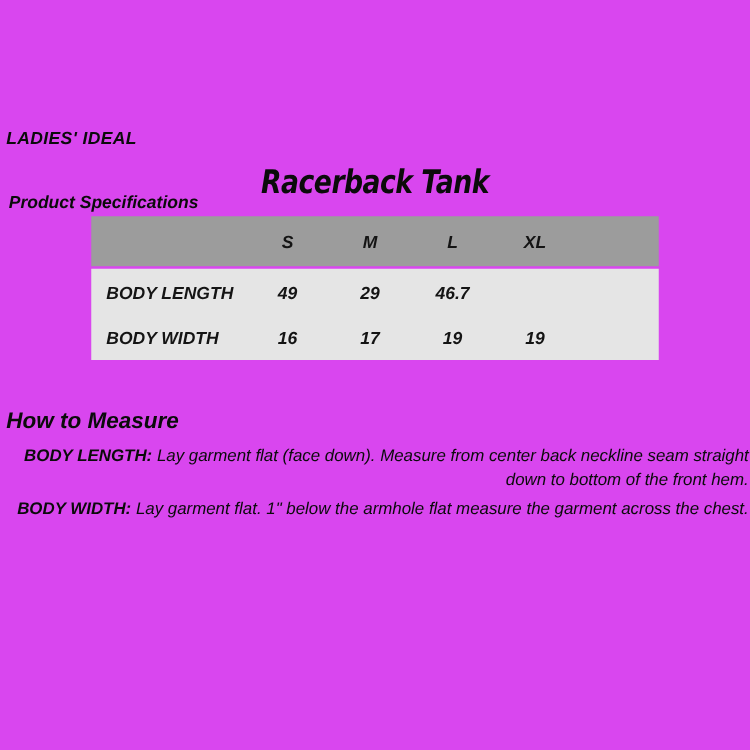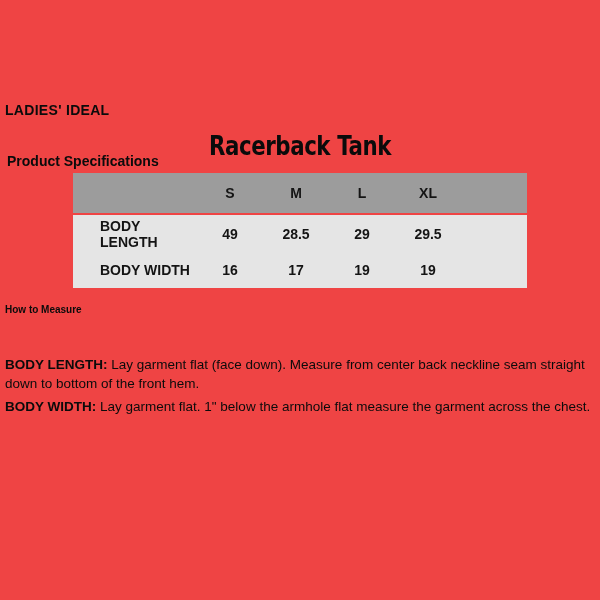--- a/index.html
+++ b/index.html
@@ -4,21 +4,21 @@
 <style>
   * { margin: 0; padding: 0; box-sizing: border-box; }
   html, body { background: #ffffff; }
   body {
     width: 600px; height: 600px;
     font-family: "Liberation Sans", sans-serif;
     color: #0b0b0b;
     position: relative;
     overflow: hidden;
   }
-  .page { position: absolute; inset: 0; background: #ef4444; }
+  .page { position: absolute; inset: 0; background: #d946ef; font-style: italic; }
 
   .brand {
     position: absolute; left: 5px; top: 102px;
     font-size: 14px; font-weight: bold; letter-spacing: 0.3px;
     white-space: nowrap;
   }
 
   .section-label {
     position: absolute; left: 7px; top: 137px;
     font-size: 14px; font-weight: bold;
@@ -49,32 +49,32 @@
   }
   .trow { display: flex; height: 37px; }
   .trow:last-child { height: 36px; }
   .th, .td {
     display: flex; align-items: center; justify-content: center;
     font-size: 14px; font-weight: bold; color: #141414;
     width: 66px; flex: 0 0 66px;
   }
   .col-label {
     width: 124px; flex: 0 0 124px;
-    justify-content: flex-start; padding-left: 27px;
+    justify-content: flex-start; padding-left: 12px;
   }
 
   .howto-title {
-    position: absolute; left: 5px; top: 304px;
-    font-size: 10px; font-weight: bold;
+    position: absolute; left: 5px; top: 326px;
+    font-size: 18px; font-weight: bold;
     white-space: nowrap;
   }
 
   .instructions {
     position: absolute; left: 5px; top: 355px; width: 594px;
-    font-size: 13.5px; line-height: 19px; color: #0b0b0b;
+    font-size: 13.5px; line-height: 19px; color: #0b0b0b; text-align: right;
   }
   .instructions p { margin-bottom: 4px; }
   .instructions b { font-weight: bold; }
 </style>
 </head>
 <body>
 
 <div class="page">
 
   <div class="brand">LADIES' IDEAL</div>
@@ -88,23 +88,22 @@
       <div class="th col-label"></div>
       <div class="th">S</div>
       <div class="th">M</div>
       <div class="th">L</div>
       <div class="th">XL</div>
     </div>
     <div class="chart-body">
       <div class="trow">
         <div class="td col-label">BODY LENGTH</div>
         <div class="td">49</div>
-        <div class="td">28.5</div>
         <div class="td">29</div>
-        <div class="td">29.5</div>
+        <div class="td">46.7</div>
       </div>
       <div class="trow">
         <div class="td col-label">BODY WIDTH</div>
         <div class="td">16</div>
         <div class="td">17</div>
         <div class="td">19</div>
         <div class="td">19</div>
       </div>
     </div>
   </div>

